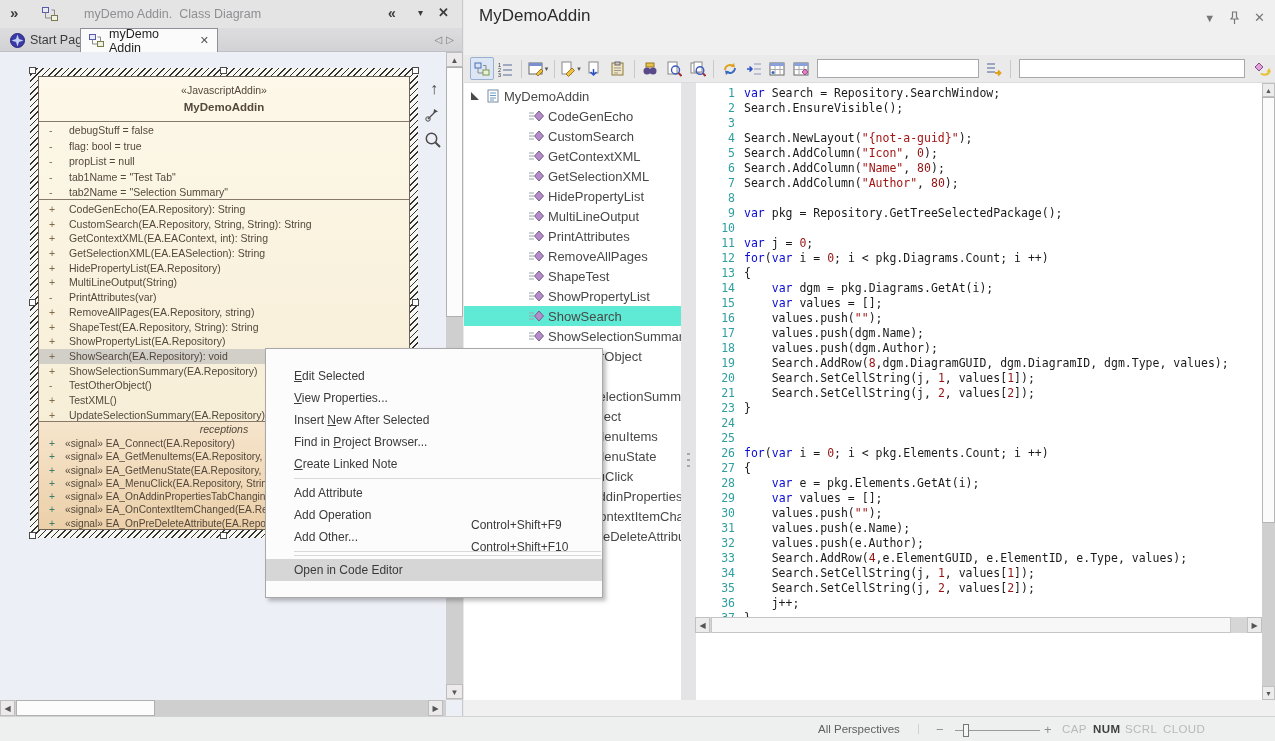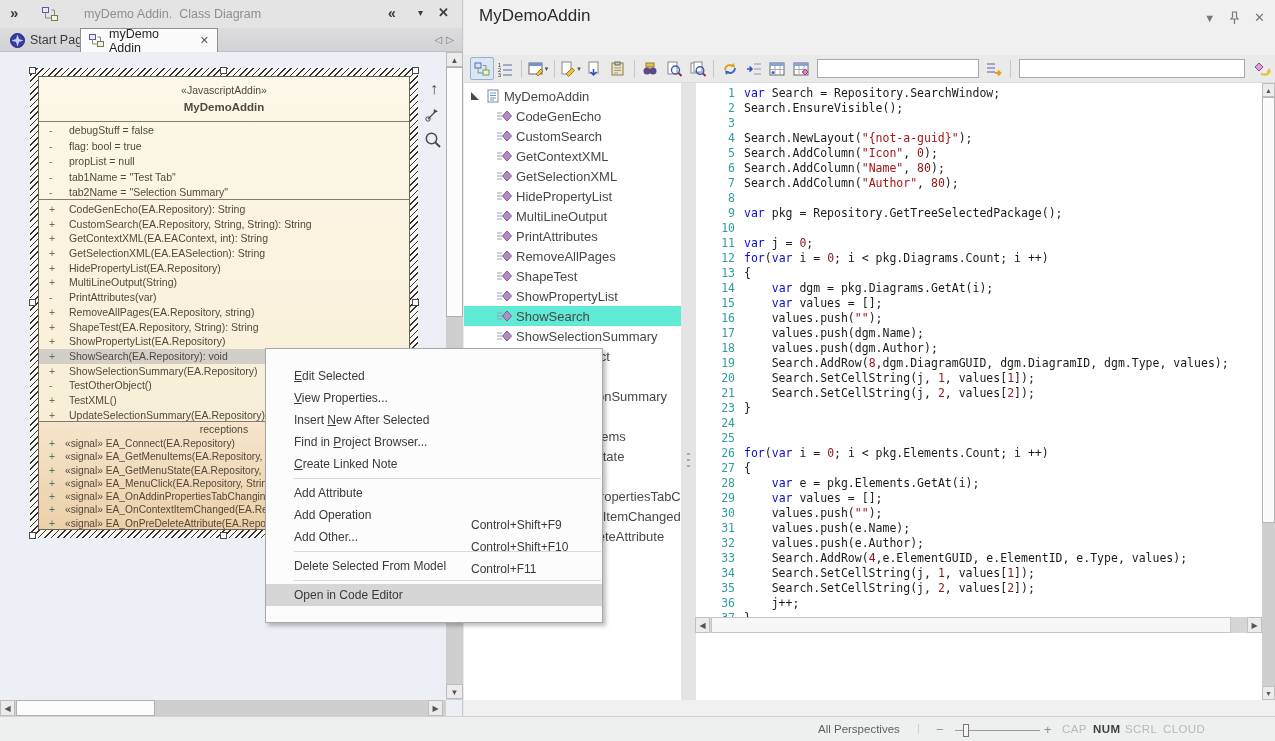--- a/index.html
+++ b/index.html
@@ -38,21 +38,21 @@
   .sec-attrs { height:78px; border-top:1px solid #87796a; padding-top:1px; }
   .sec-ops { height:222px; border-top:1px solid #87796a; padding-top:2px; }
   .sec-recs { height:110px; border-top:1px solid #87796a; background:linear-gradient(180deg,#f6e5cc,#ebcfa8); }
   .mrow { display:flex; white-space:nowrap; overflow:hidden; }
   .sec-attrs .mrow { height:15.5px; line-height:15.5px; }
   .sec-ops .mrow { height:14.7px; line-height:14.7px; }
   .sec-recs .mrow { height:13.3px; line-height:13.3px; font-size:10.2px; }
   .mrow .vis { flex:0 0 30px; padding-left:10px; color:#7d6a4a; }
   .sec-recs .mrow .vis { flex:0 0 26px; color:#3c7a68; }
   .mrow.msel { background:#d2cfc9; }
-  .rec-label { text-align:center; line-height:15px; height:15px; font-size:10.5px; }
+  .rec-label { text-align:center; font-style:italic; line-height:15px; height:15px; font-size:10.5px; }
 
   .handle { position:absolute; width:7px; height:7px; background:#fff; border:1px solid #4a4a4a; }
 
   .float-icons { position:absolute; left:424px; top:28px; width:20px; }
   .float-icons .fi { margin-bottom:8px; color:#4a4a4a; text-align:center; }
 
   
   .sb { background:#cfcfcf; position:absolute; }
   .sb .arrow { position:absolute; background:#eceaea; color:#555; text-align:center; font-size:8px; line-height:15px; border:1px solid #bdbdbd; }
   .sb .thumb { position:absolute; background:#fcfcfc; border:1px solid #b0b0b0; }
@@ -77,21 +77,21 @@
   .tb-sep { width:1px; height:18px; background:#c9c9cc; margin:0 4px; }
   .tb-input { height:19px; border:1px solid #a8a8ac; background:#fff; margin:0 4px; }
   .tb-spacer { flex:0 0 2px; }
 
   .content { position:absolute; left:0; top:83px; width:811px; height:617px; display:flex; }
   .tree-pane { width:217px; background:#fff; overflow:hidden; padding-top:3px; }
   .tree-row { height:20px; display:flex; align-items:center; font-size:13px; color:#484848; white-space:nowrap; }
   .tree-row.sel { background:#5eead4; }
   .tree-row .twist { width:0; height:0; border-bottom:8px solid #4a4a4a; border-right:8px solid transparent; margin-left:7px; margin-right:7px; }
   .tree-row .ticon { margin-right:4px; display:inline-flex; }
-  .tree-row.child { padding-left:32px; }
+  .tree-row.child { padding-left:64px; }
   .splitter { width:15px; background:#e4e4e6; position:relative; }
   .splitter .dots { position:absolute; left:6px; top:370px; width:3px; height:16px;
      background:repeating-linear-gradient(#a8a8a8 0 2px, transparent 2px 6px); }
 
   .editor { width:566px; background:#fff; overflow:hidden; padding-top:3px; font-family:"DejaVu Sans Mono","Liberation Mono",monospace; font-size:11.5px; }
   .cline { height:15px; line-height:15px; white-space:pre; display:flex; }
   .cline .ln { flex:0 0 48px; text-align:right; padding-right:9px; color:#2f9e9e; }
   .cline .ct { color:#1a1a1a; }
   .kw { color:#0a0ad2;margin-top:7px; } .str { color:#a31515; } .num { color:#951212; }
 
@@ -783,21 +783,20 @@
       <div class="mi"><span><u>E</u>dit Selected</span></div>
       <div class="mi"><span><u>V</u>iew Properties...</span></div>
       <div class="mi"><span>Insert <u>N</u>ew After Selected</span></div>
       <div class="mi"><span>Find in <u>P</u>roject Browser...</span></div>
       <div class="mi"><span><u>C</u>reate Linked Note</span></div>
       <div class="msep"></div>
       <div class="mi"><span>Add Attribute</span><span class="sc">Control+Shift+F9</span></div>
       <div class="mi"><span>Add Operation</span><span class="sc">Control+Shift+F10</span></div>
       <div class="mi"><span>Add Other...</span><span class="sc">Control+F11</span></div>
       <div class="msep"></div>
-      <div class="mi"><span>Delete Selected From Model</span><span class="sc">Control+Shift+Delete</span></div>
       <div class="msep"></div>
       <div class="mi hl"><span>Open in Code Editor</span></div>
     </div>
 
   <div class="statusbar">
     <span class="persp">All Perspectives</span>
     <span class="sdiv">|</span>
     <span class="minus">−</span>
     <span class="ztrack"></span>
     <span class="zthumb"></span>

